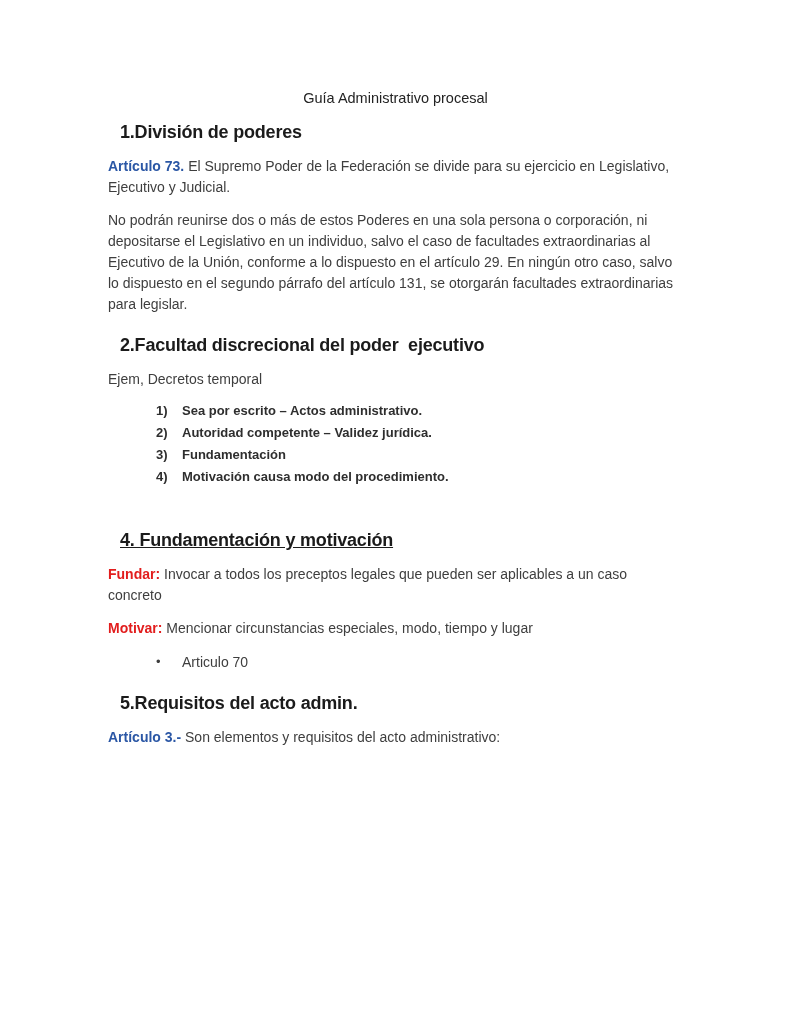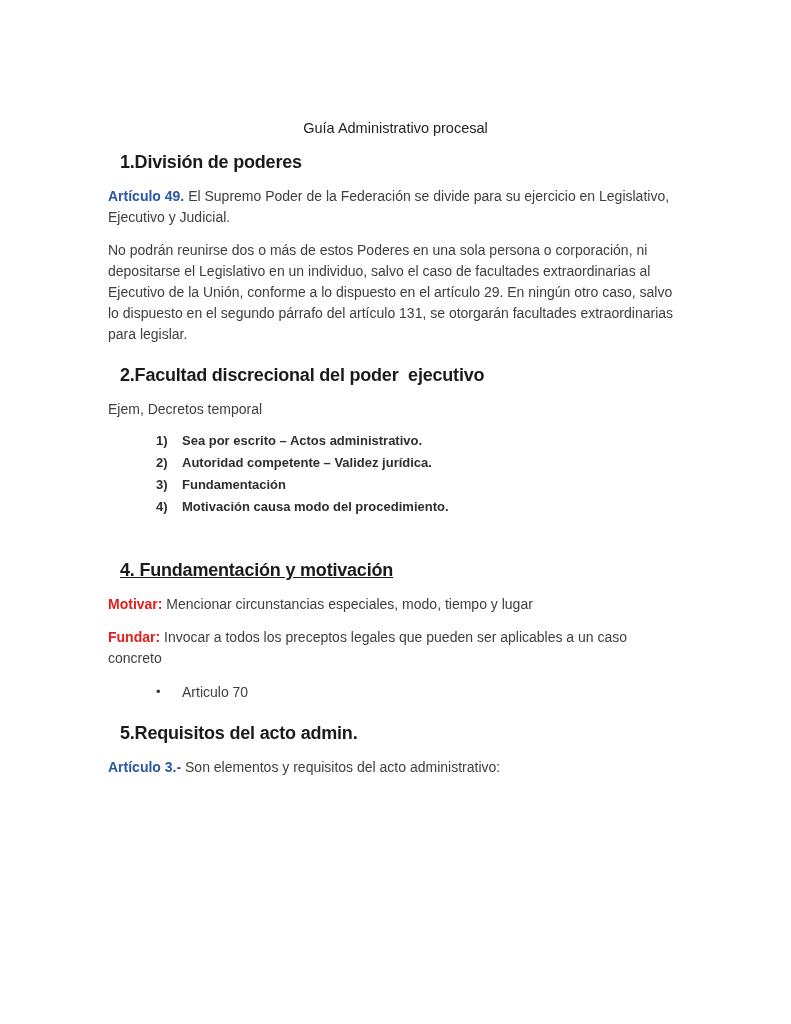--- a/index.html
+++ b/index.html
@@ -4,21 +4,21 @@
 <style>
   html, body { margin: 0; padding: 0; background: #ffffff; }
   body {
     width: 791px; height: 1024px;
     font-family: "Liberation Sans", sans-serif;
     overflow: hidden;
   }
   .page {
     box-sizing: border-box;
     width: 791px; height: 1024px;
-    padding: 118px 108px 0 108px;
+    padding: 88px 108px 0 108px;
     background: #ffffff;
   }
   .doc-title {
     font-size: 14.5px;
     font-weight: 400;
     color: #232323;
     text-align: center;
     line-height: 20px;
     white-space: pre-wrap;
   }
@@ -77,21 +77,21 @@
 </style>
 </head>
 <body>
 
 <div class="page">
 
   <div class="doc-title">Guía Administrativo procesal</div>
 
   <h2 class="heading first">1.División de poderes</h2>
   <p class="body-p">
-    <span class="lead blue">Artículo 49.</span>
+    <span class="lead blue">Artículo 73.</span>
     <span>El Supremo Poder de la Federación se divide para su ejercicio en Legislativo, Ejecutivo y Judicial.</span>
   </p>
   <p class="body-p">No podrán reunirse dos o más de estos Poderes en una sola persona o corporación, ni depositarse el Legislativo en un individuo, salvo el caso de facultades extraordinarias al Ejecutivo de la Unión, conforme a lo dispuesto en el artículo 29. En ningún otro caso, salvo lo dispuesto en el segundo párrafo del artículo 131, se otorgarán facultades extraordinarias para legislar.</p>
 
   <h2 class="heading">2.Facultad discrecional del poder  ejecutivo</h2>
   <p class="body-p">Ejem, Decretos temporal</p>
 
   <ol class="num-list">
     <li>
       <span class="li-marker">1)</span>
@@ -106,26 +106,26 @@
       <span>Fundamentación</span>
     </li>
     <li>
       <span class="li-marker">4)</span>
       <span>Motivación causa modo del procedimiento.</span>
     </li>
   </ol>
 
   <h2 class="heading gap-xl">4. Fundamentación y motivación</h2>
   <p class="body-p">
+    <span class="lead red">Fundar:</span>
+    <span>Invocar a todos los preceptos legales que pueden ser aplicables a un caso concreto</span>
+  </p>
+  <p class="body-p">
     <span class="lead red">Motivar:</span>
     <span>Mencionar circunstancias especiales, modo, tiempo y lugar</span>
-  </p>
-  <p class="body-p">
-    <span class="lead red">Fundar:</span>
-    <span>Invocar a todos los preceptos legales que pueden ser aplicables a un caso concreto</span>
   </p>
 
   <div class="bullet-row">
     <span class="li-marker">•</span>
     <span>Articulo 70</span>
   </div>
 
   <h2 class="heading">5.Requisitos del acto admin.</h2>
   <p class="body-p">
     <span class="lead blue">Artículo 3.-</span>

